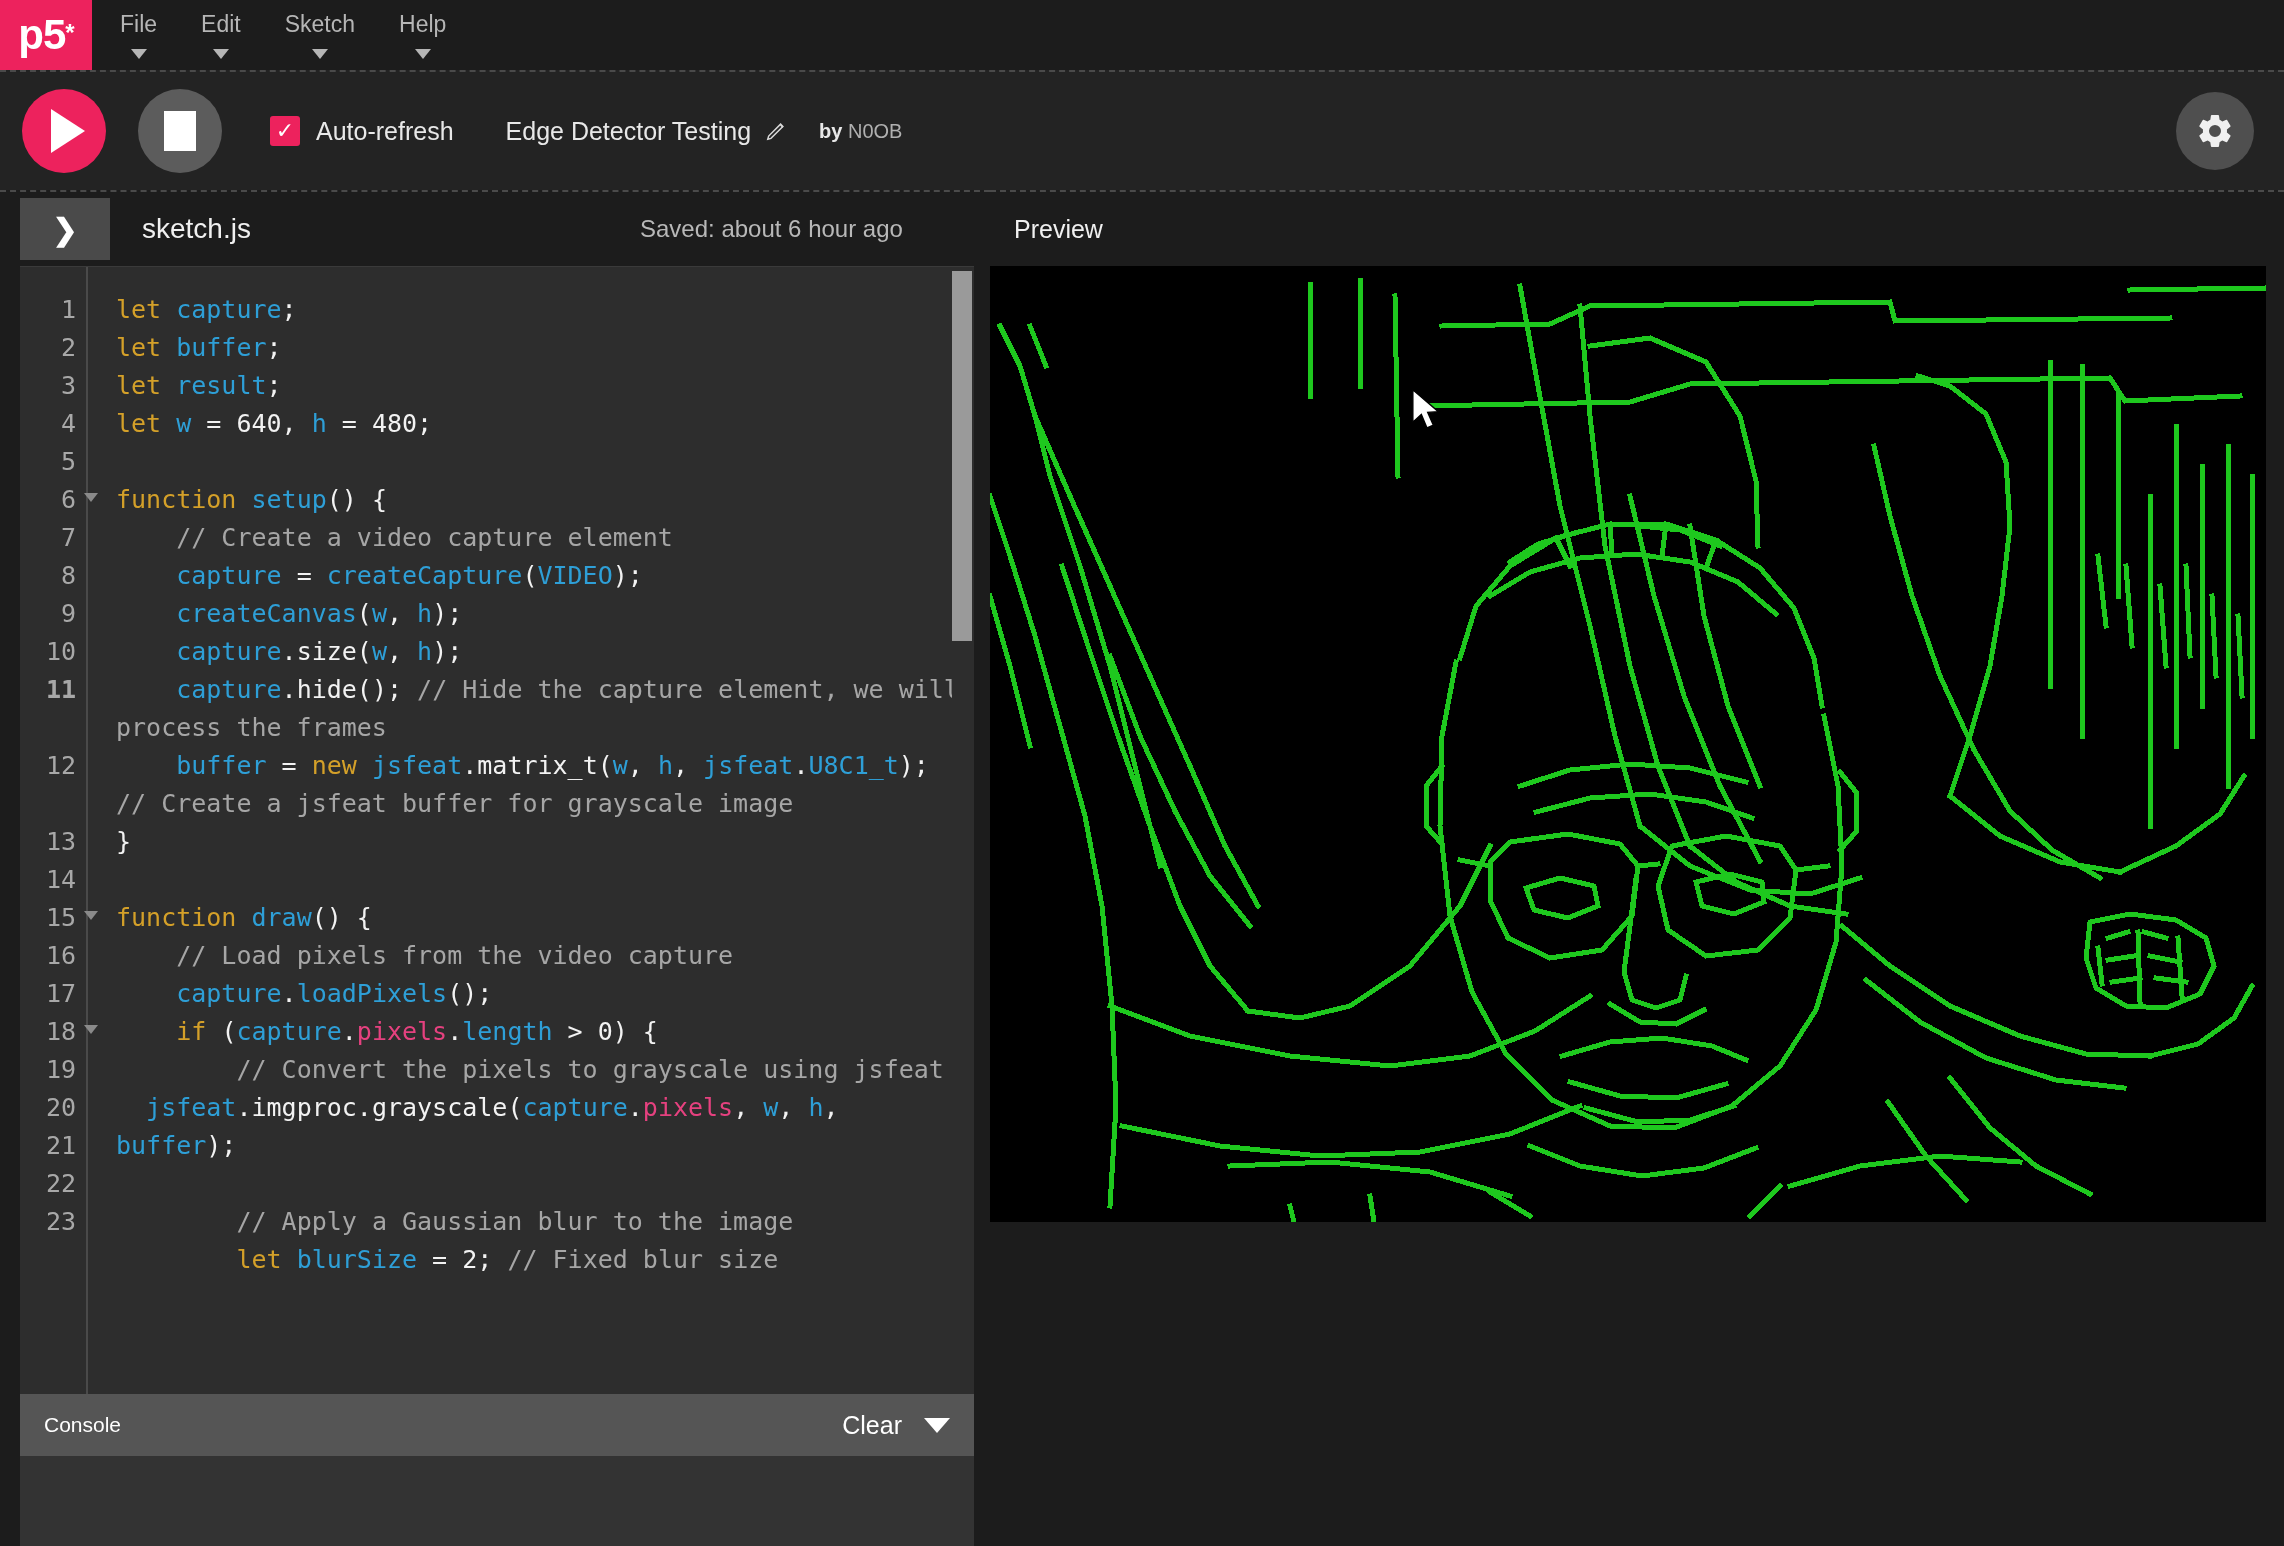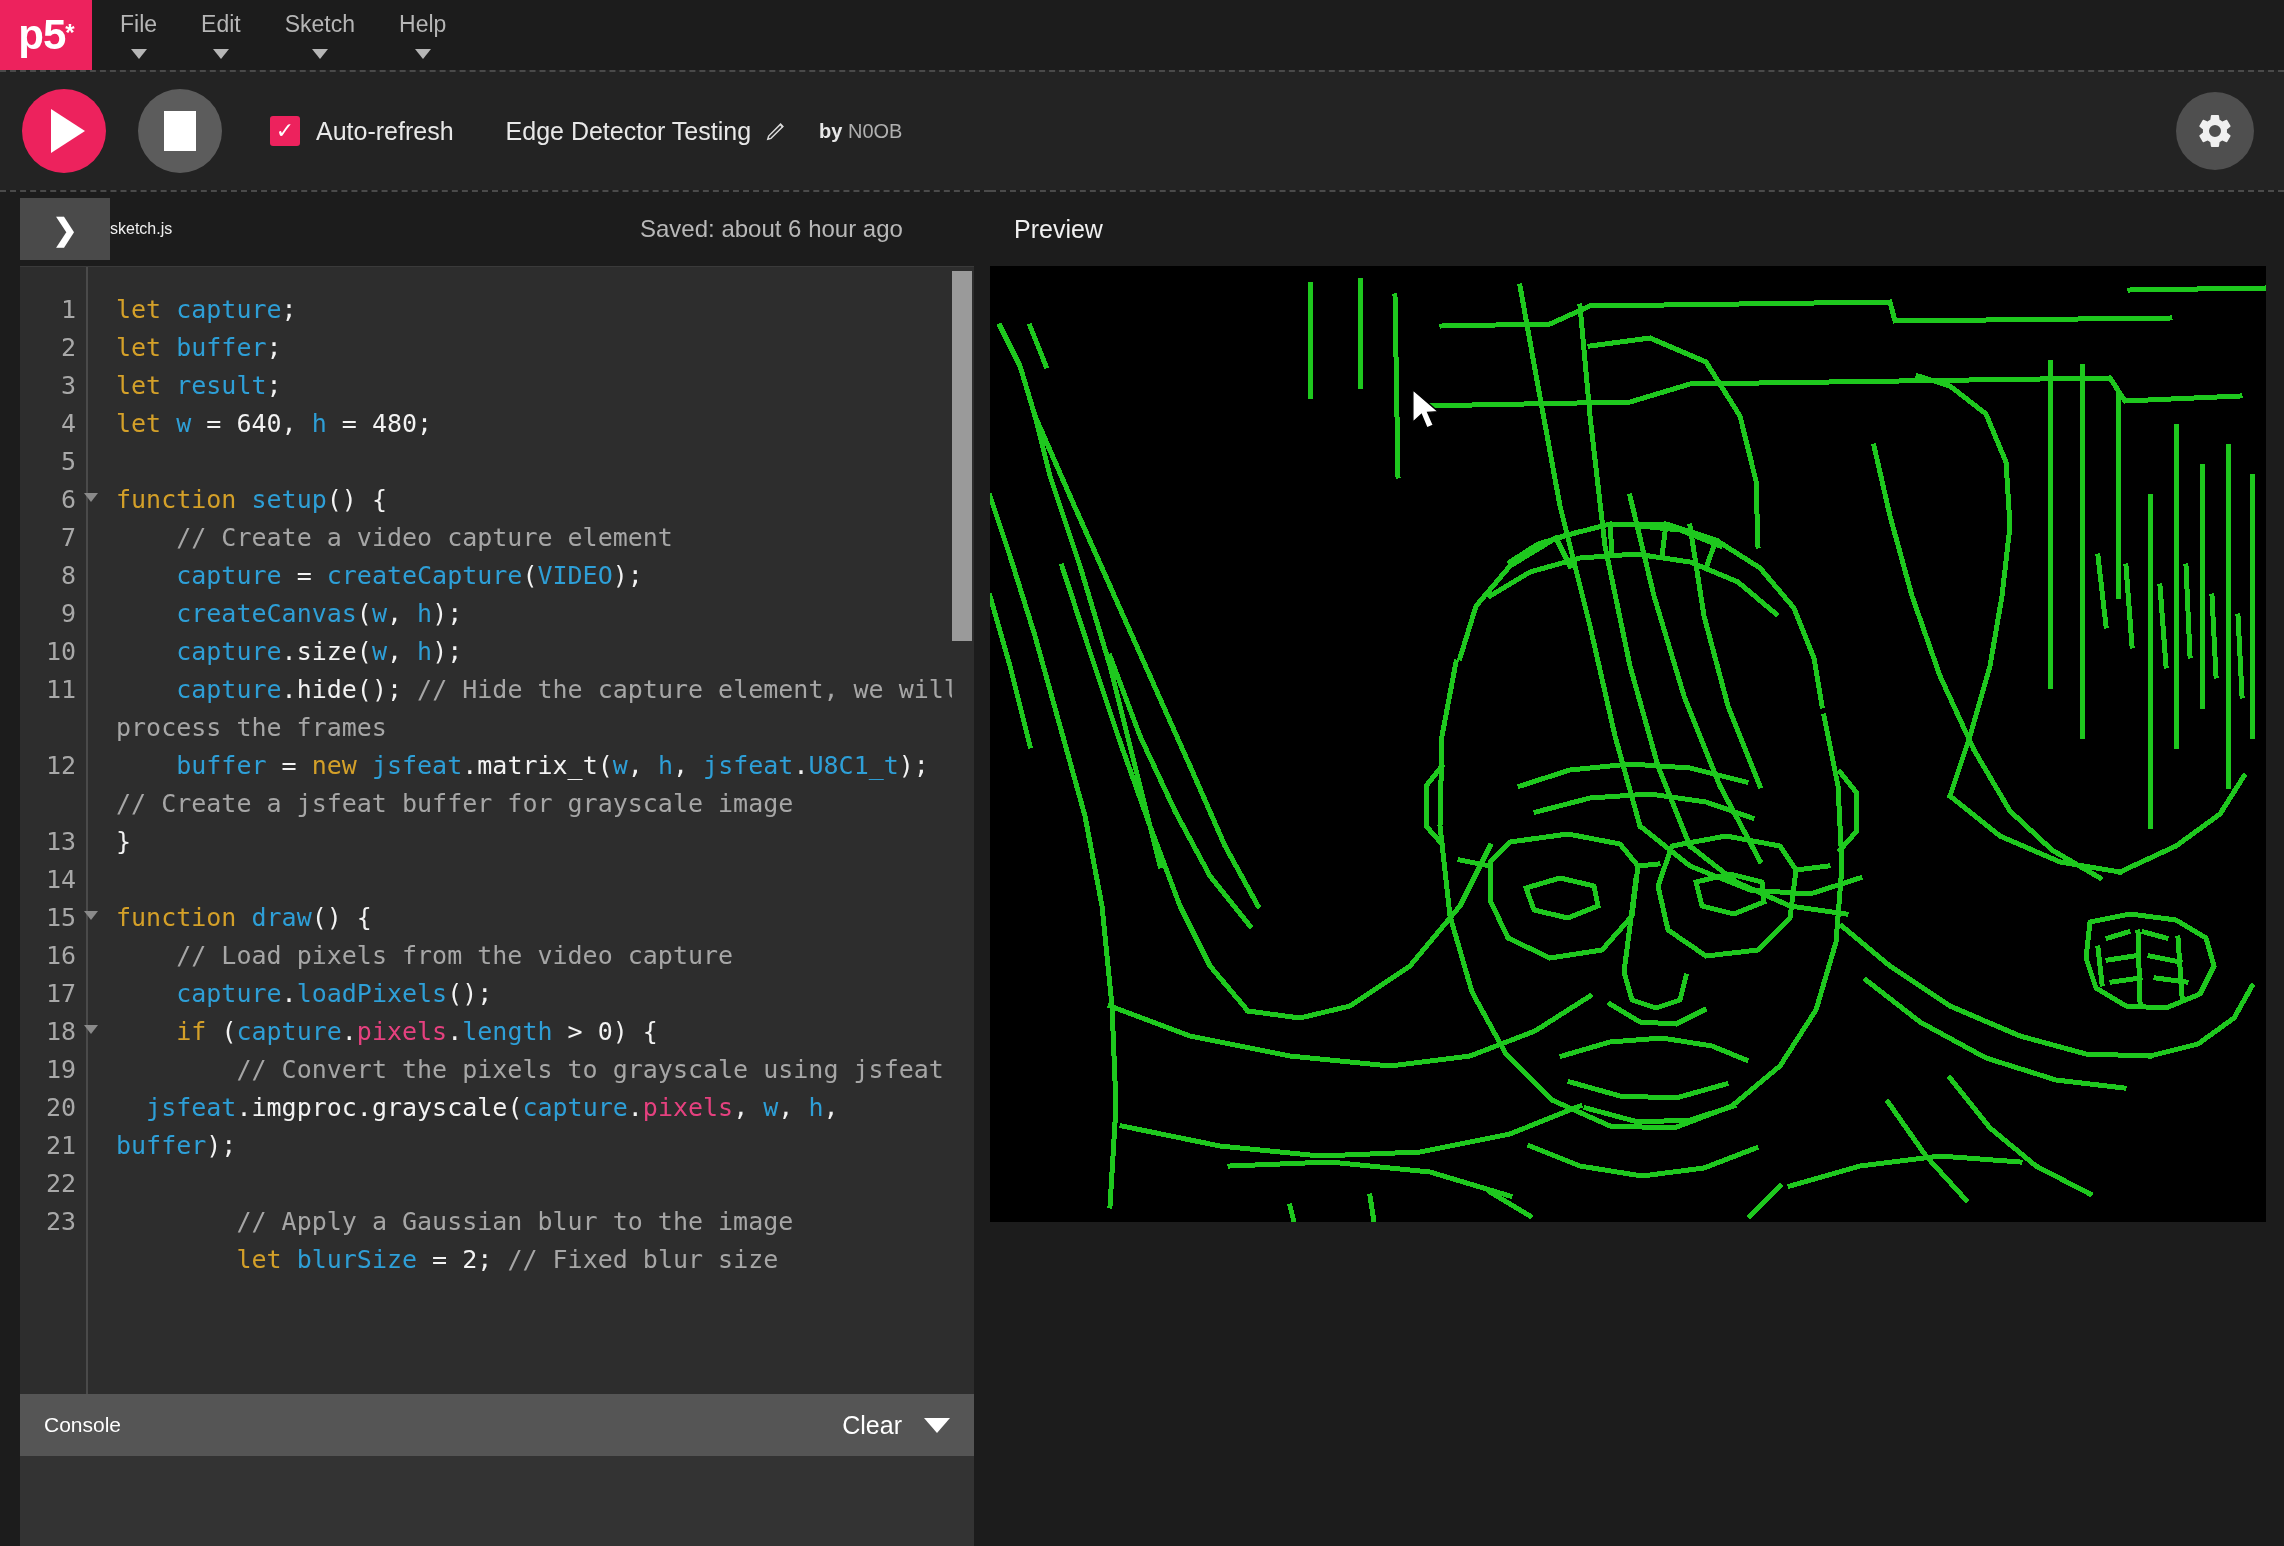--- a/index.html
+++ b/index.html
@@ -126,21 +126,21 @@
     position: relative;
   }
   .sidebar-toggle {
     width: 90px; height: 62px;
     background: #4a4a4a;
     display: flex; align-items: center; justify-content: center;
     margin-left: 20px;
     cursor: pointer;
     color: #fff; font-size: 30px; font-weight: 700;
   }
-  .filename { color: #f0f0f0; font-size: 16px; }
+  .filename { color: #f0f0f0; font-size: 28px; margin-left: 32px; }
   .saved { color: #b8b8b8; font-size: 24px; position: absolute; left: 640px; }
 
   .code-area {
     flex: 1;
     background: #2d2d2d;
     display: flex;
     border-top: 1px solid #3a3a3a;
     position: relative;
     overflow: hidden;
     margin-left: 20px;
@@ -323,21 +323,21 @@
           <div class="gutter-line" style="height: 38px;">1</div>
           <div class="gutter-line" style="height: 38px;">2</div>
           <div class="gutter-line" style="height: 38px;">3</div>
           <div class="gutter-line" style="height: 38px;">4</div>
           <div class="gutter-line" style="height: 38px;">5</div>
           <div class="gutter-line" style="height: 38px;">6<span class="fold"></span></div>
           <div class="gutter-line" style="height: 38px;">7</div>
           <div class="gutter-line" style="height: 38px;">8</div>
           <div class="gutter-line" style="height: 38px;">9</div>
           <div class="gutter-line" style="height: 38px;">10</div>
-          <div class="gutter-line" style="height: 76px;">11</div>
+          <div class="gutter-line" style="height: 76px; font-weight: bold;">11</div>
           <div class="gutter-line" style="height: 76px;">12</div>
           <div class="gutter-line" style="height: 38px;">13</div>
           <div class="gutter-line" style="height: 38px;">14</div>
           <div class="gutter-line" style="height: 38px;">15<span class="fold"></span></div>
           <div class="gutter-line" style="height: 38px;">16</div>
           <div class="gutter-line" style="height: 38px;">17</div>
           <div class="gutter-line" style="height: 38px;">18<span class="fold"></span></div>
           <div class="gutter-line" style="height: 38px;">19</div>
           <div class="gutter-line" style="height: 38px;">20</div>
           <div class="gutter-line" style="height: 38px;">21</div>

